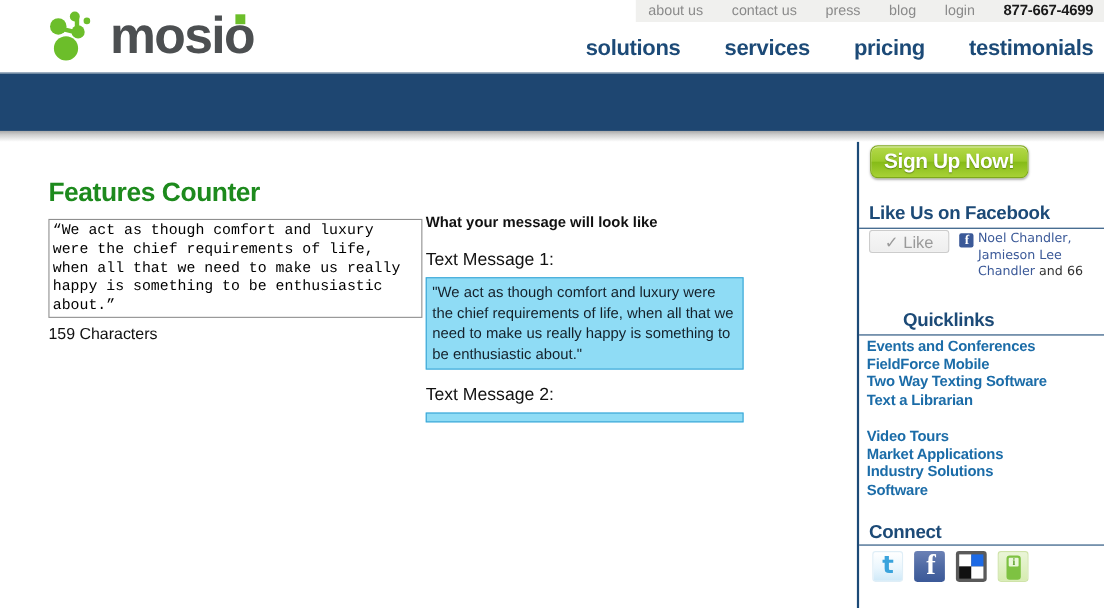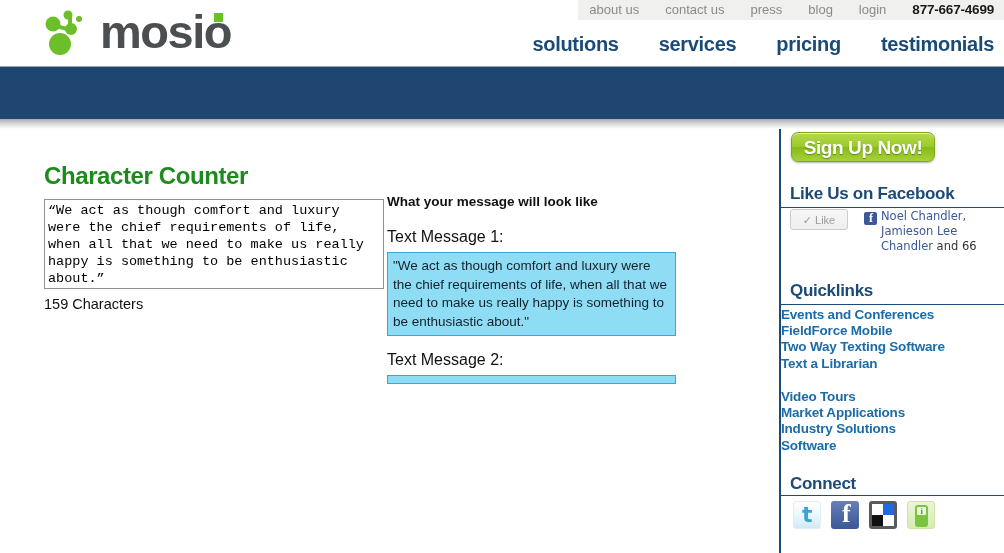--- a/index.html
+++ b/index.html
@@ -215,31 +215,31 @@
 
   .fb-widget {
     position: absolute;
     left: 9px; top: 80px;
     width: 214px; height: 44px;
     overflow: hidden;
     display: flex;
     align-items: flex-start;
   }
   .fb-like-btn {
-    width: 58px; height: 21px;
+    width: 73px; height: 21px;
     border: 1px solid #cccccc;
     border-radius: 3px;
     background: linear-gradient(to bottom, #f7f7f7, #eeeeee);
     color: #9a9a9a;
-    font-size: 11px;
+    font-size: 15px;
     line-height: 21px;
     text-align: center;
     box-sizing: border-box;
     flex: none;
-    margin-right: 16px;
+    margin-right: 9px;
     cursor: pointer;
   }
   .fb-face {
     width: 13px; height: 13px;
     background: #3b5998;
     border-radius: 2px;
     flex: none;
     margin-top: 3px;
     margin-right: 4px;
     position: relative;
@@ -256,21 +256,21 @@
   .fb-names {
     font-size: 11.5px;
     line-height: 15px;
     color: #3b5998;
     font-family: "DejaVu Sans", sans-serif;
   }
   .fb-names .plain { color: #333333; }
 
   .quicklist {
     position: absolute;
-    left: 0;
+    left: 7px;
   }
   .quicklist a {
     display: block;
     font-size: 13.5px;
     font-weight: bold;
     color: #1b6ca8;
     text-decoration: none;
     line-height: 16.2px;
     letter-spacing: -0.2px;
   }
@@ -385,21 +385,21 @@
     <a href="#">services</a>
     <a href="#">pricing</a>
     <a href="#">testimonials</a>
   </div>
 
   <div class="navyband"></div>
   <div class="navyshadow"></div>
 
   <div class="content">
 
-    <h1 class="page-title">Character Counter</h1>
+    <h1 class="page-title">Features Counter</h1>
 
     <div class="counter-area">
       <textarea class="counter-textarea" style="">“We act as though comfort and luxury were the chief requirements of life, when all that we need to make us really happy is something to be enthusiastic about.”</textarea>
       <div class="char-count">159 Characters</div>
     </div>
 
     <div class="preview">
       <div class="preview-head">What your message will look like</div>
 
       <div class="msg-label">Text Message 1:</div>
@@ -415,21 +415,21 @@
 
       <div class="side-head" style="top:55px;">Like Us on Facebook</div>
       <div class="side-rule" style="top:78px;"></div>
 
       <div class="fb-widget">
         <div class="fb-like-btn">✓ Like</div>
         <div class="fb-face"></div>
         <div class="fb-names"><span>Noel Chandler, Jamieson Lee Chandler</span><span class="plain"> and 66</span></div>
       </div>
 
-      <div class="side-head" style="top:152px;">Quicklinks</div>
+      <div class="side-head" style="top:152px;margin-left:31px;">Quicklinks</div>
       <div class="side-rule" style="top:175px;"></div>
 
       <div class="quicklist" style="top:178px;">
         <a href="#">Events and Conferences</a>
         <a href="#">FieldForce Mobile</a>
         <a href="#">Two Way Texting Software</a>
         <a href="#">Text a Librarian</a>
       </div>
 
       <div class="quicklist" style="top:260px;">

